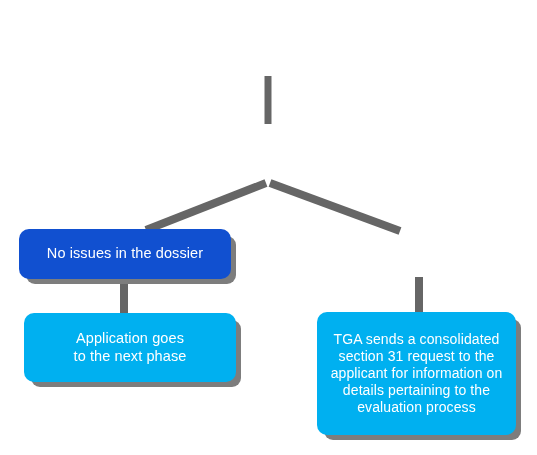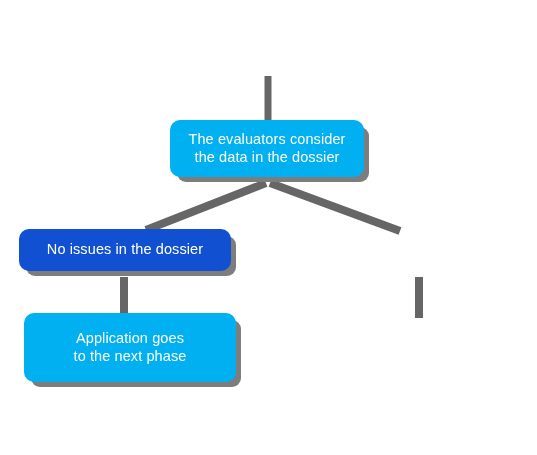--- a/index.html
+++ b/index.html
@@ -71,21 +71,21 @@
     left: 170px;
     top: 120px;
     width: 194px;
     height: 57px;
     font-size: 14.5px;
   }
   #node-no-issues {
     left: 19px;
     top: 229px;
     width: 212px;
-    height: 42px;
+    height: 50px;
     font-size: 14.5px;
   }
   #node-issues {
     left: 314px;
     top: 228px;
     width: 204px;
     height: 52px;
     font-size: 14.5px;
   }
   #node-next-phase {
@@ -115,23 +115,26 @@
     <line x1="266" y1="183" x2="146" y2="230" stroke="#666666" stroke-width="8"></line>
 
     <line x1="270" y1="183" x2="400" y2="231" stroke="#666666" stroke-width="8"></line>
 
     <line x1="124" y1="277" x2="124" y2="318" stroke="#666666" stroke-width="8"></line>
 
     <line x1="419" y1="277" x2="419" y2="318" stroke="#666666" stroke-width="8"></line>
   </svg>
 
 
-  <div class="node node-light node-round" id="node-evaluators">The evaluators consider
-the data in the dossier</div>
 
   <div class="node node-dark node-round" id="node-no-issues">No issues in the dossier</div>
 
 
   <div class="node node-light node-round" id="node-next-phase">Application goes
 to the next phase</div>
 
+  <div class="node node-light node-round" id="node-section31">TGA sends a consolidated
+section 31 request to the
+applicant for information on
+details pertaining to the
+evaluation process</div>
 
 </div>
 
 </body></html>

